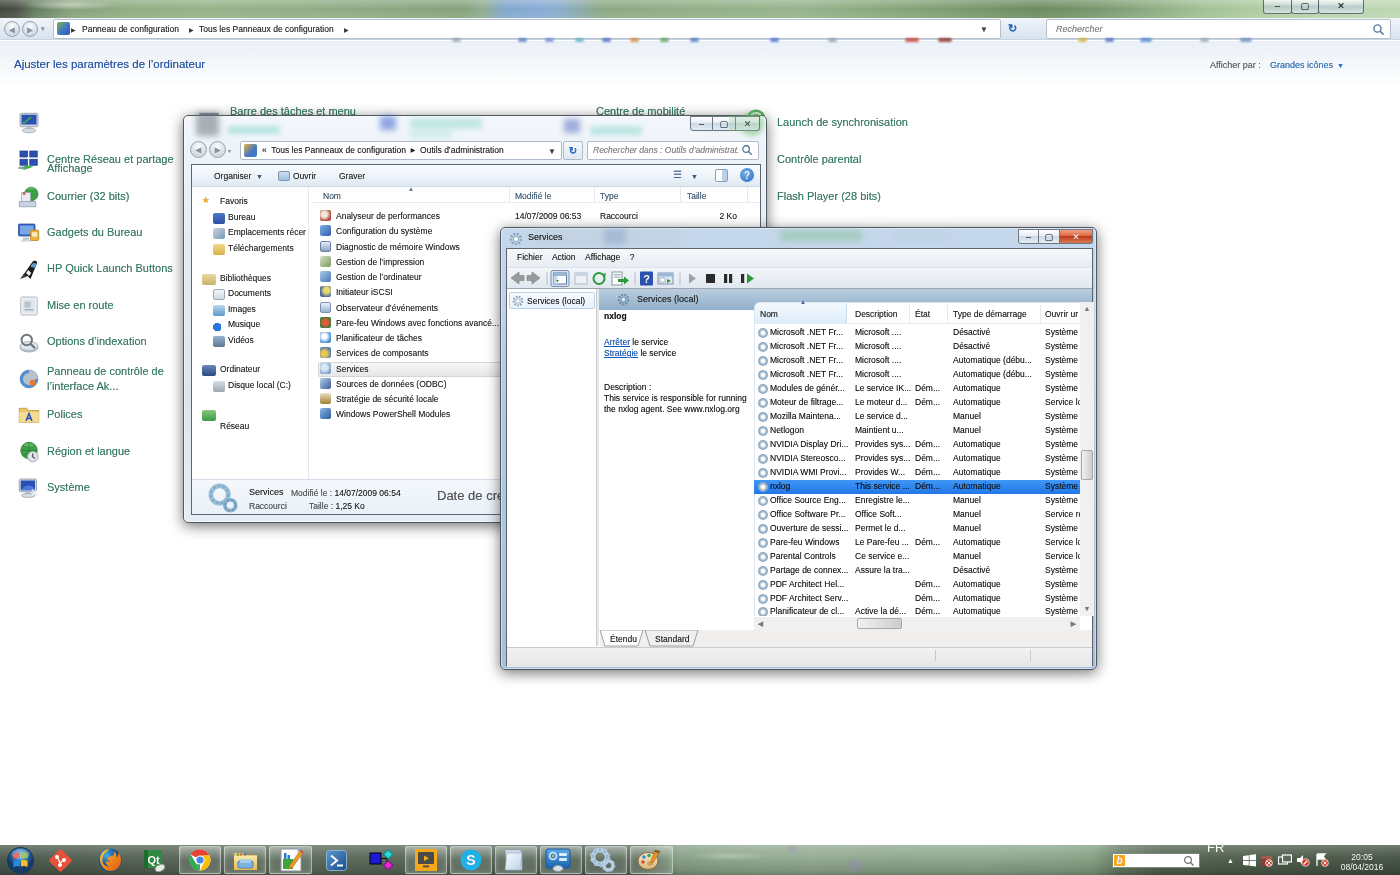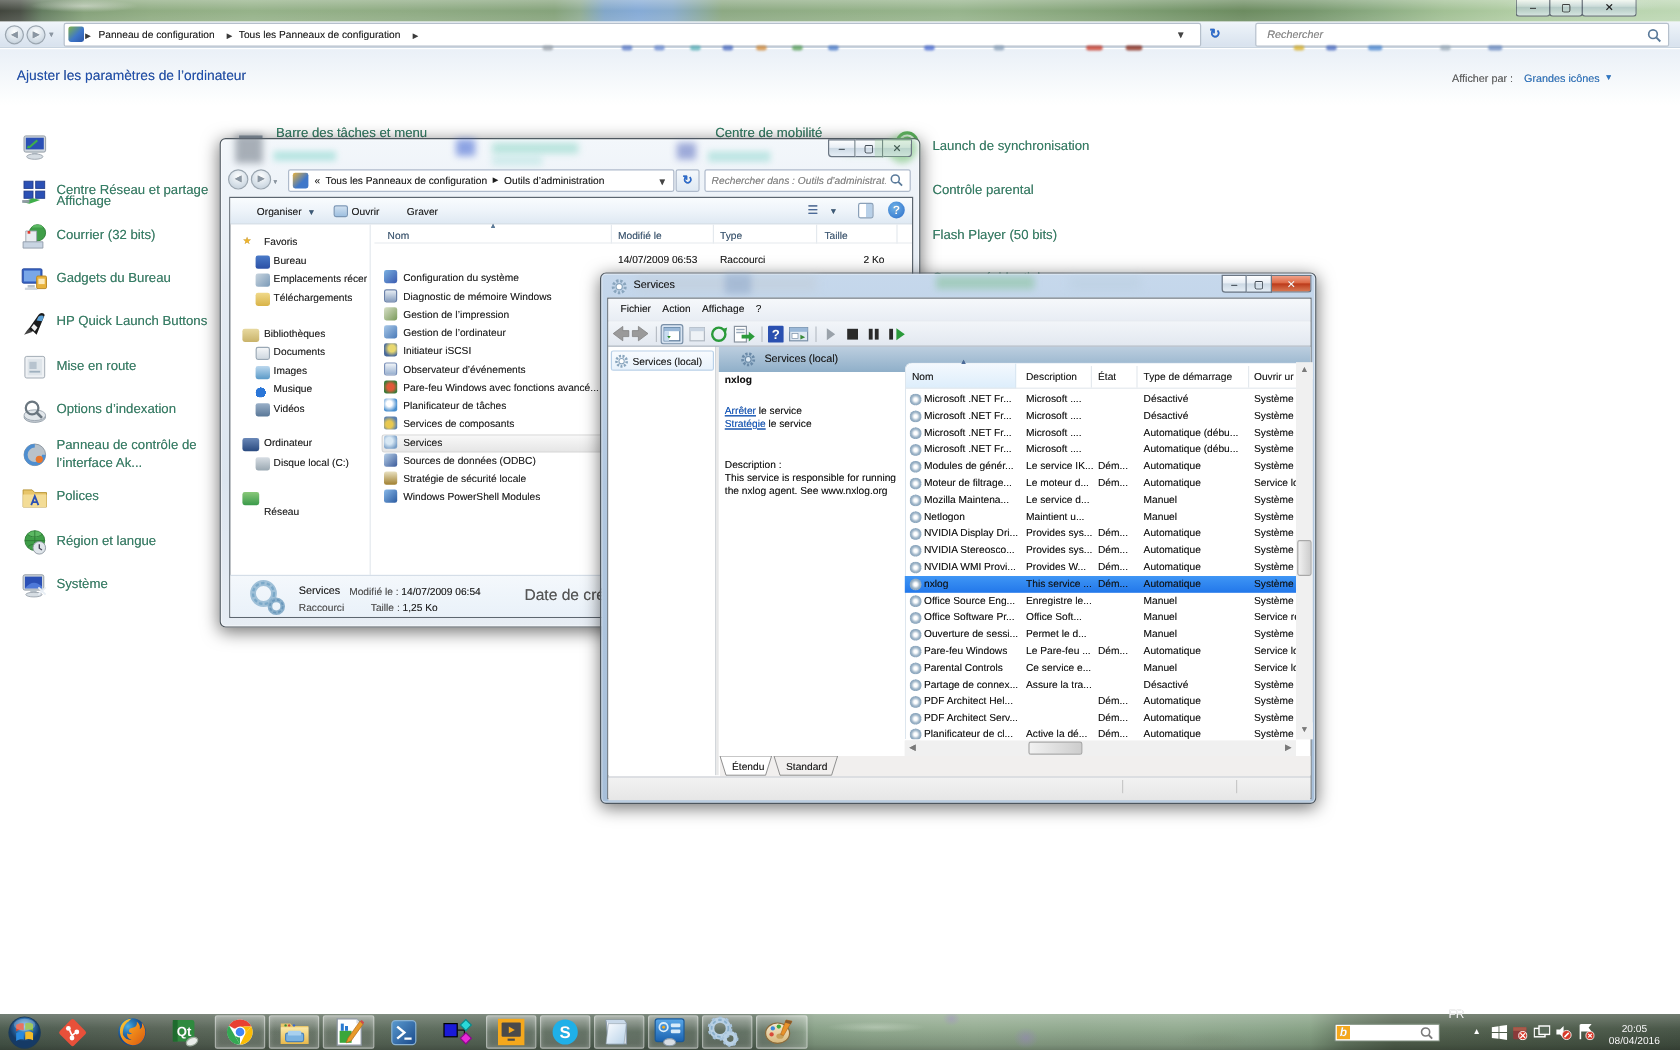--- a/index.html
+++ b/index.html
@@ -229,21 +229,21 @@
 
   <div class="cpl" style="left:230px;top:105px;">Barre des tâches et menu</div>
   <svg class="cpicon" style="left:196px;top:108px;width:26px;height:26px;" viewBox="0 0 32 32">
       <rect x="4" y="6" width="24" height="20" fill="#8b98a5"></rect>
       <rect x="4" y="22" width="24" height="4" fill="#5a6a7a"></rect>
     </svg>
   <div class="cpl" style="left:596px;top:105px;">Centre de mobilité</div>
 
   <div class="cpl" style="left:777px;top:116px;">Launch de synchronisation</div>
   <div class="cpl" style="left:777px;top:153px;">Contrôle parental</div>
-  <div class="cpl" style="left:777px;top:190px;">Flash Player (50 bits)</div>
+  <div class="cpl" style="left:777px;top:190px;">Flash Player (28 bits)</div>
   <div class="cpl" style="left:777px;top:226px;">Groupe résidentiel</div>
   <svg class="cpicon" style="left:742px;top:105px;width:28px;height:28px;" viewBox="0 0 32 32">
       <circle cx="16" cy="16" r="11" fill="#58b058"></circle>
       <path d="M9 16 a7 7 0 0 1 14 0" fill="none" stroke="#fff" stroke-width="2"></path>
     </svg>
 </div>
 
 <div class="win" id="explorer" style="left:183px;top:115px;width:584px;height:408px;
   background:linear-gradient(180deg,#f3f7fb,#e4ebf3 30%,#dce5ef 70%,#e7edf4);">
 
@@ -325,20 +325,21 @@
       <div class="colsep" style="left:368px;top:0;height:16px;"></div>
       <div class="colsep" style="left:435px;top:0;height:16px;"></div>
       <div class="abs" style="left:0;top:15px;width:448px;height:1px;background:#e9edf1;"></div>
       <div class="abs lhead" style="left:11px;top:4px;">Nom</div>
       <div class="abs" style="left:96px;top:-1px;font-size:6px;color:#5a7a9a;">▲</div>
       <div class="abs lhead" style="left:203px;top:4px;">Modifié le</div>
       <div class="abs lhead" style="left:288px;top:4px;">Type</div>
       <div class="abs lhead" style="left:375px;top:4px;">Taille</div>
 
       <div class="abs" style="left:6px;top:175px;width:440px;height:15px;background:linear-gradient(180deg,#f8f8f8,#e6e6e6);border:1px solid #d5d5d5;border-radius:2px;"></div>
+      <div class="xrow" style="top:23px;"><span class="fico" style="background:radial-gradient(circle at 40% 40%,#f0e8d8 30%,#b04a3a 70%);"></span>Analyseur de performances</div>
       <div class="abs" style="left:203px;top:24px;">14/07/2009 06:53</div>
       <div class="abs" style="left:288px;top:24px;">Raccourci</div>
       <div class="abs" style="left:375px;top:24px;width:50px;text-align:right;">2 Ko</div>
       <div class="xrow" style="top:38px;"><span class="fico" style="background:linear-gradient(135deg,#7ab0e0,#3a5ab0);"></span>Configuration du système</div>
       <div class="xrow" style="top:54px;"><span class="fico" style="background:linear-gradient(180deg,#e8eef4,#8aa0c0);border:1px solid #6a80a8;"></span>Diagnostic de mémoire Windows</div>
       <div class="xrow" style="top:69px;"><span class="fico" style="background:linear-gradient(135deg,#d8e0c8,#7a9a5a);"></span>Gestion de l’impression</div>
       <div class="xrow" style="top:84px;"><span class="fico" style="background:linear-gradient(135deg,#a8c8e8,#4a7ab8);"></span>Gestion de l’ordinateur</div>
       <div class="xrow" style="top:99px;"><span class="fico" style="background:radial-gradient(circle at 60% 40%,#e8d870 30%,#4a6a9a 70%);"></span>Initiateur iSCSI</div>
       <div class="xrow" style="top:115px;"><span class="fico" style="background:linear-gradient(180deg,#f0f4f8,#98b0d0);border:1px solid #7a90b8;"></span>Observateur d’événements</div>
       <div class="xrow" style="top:130px;"><span class="fico" style="background:radial-gradient(circle at 50% 50%,#e05a3a 35%,#3a7a3a 75%);"></span>Pare-feu Windows avec fonctions avancé...</div>
@@ -823,21 +824,21 @@
     <path d="M19 2 l5 1 -7 12 -2.5-1z" fill="#e8922a" stroke="#a8621a" stroke-width=".5"></path>
     <path d="M19 2 l5 1 -1 2.5 -5-1.5z" fill="#8a5a2a"></path>
   </svg>
 
   <div class="abs" style="left:1112px;top:853px;width:88px;height:15px;background:#fff;border:1px solid #7a8a7a;border-radius:1px;"></div>
   <div class="abs" style="left:1114px;top:855px;width:11px;height:11px;background:#f5a81c;color:#fff;font-size:10px;font-weight:bold;text-align:center;line-height:11px;font-style:italic;">b</div>
   <svg class="abs" style="left:1183px;top:855px;width:12px;height:12px;" viewBox="0 0 12 12">
       <circle cx="5" cy="5" r="3.4" fill="none" stroke="#7a7a7a" stroke-width="1.3"></circle>
       <path d="M7.5 7.5 l3 3" stroke="#7a7a7a" stroke-width="1.5"></path>
     </svg>
-  <div class="tray abs" style="left:1207px;top:840px;font-size:10px;">FR</div>
+  <div class="tray abs" style="left:1207px;top:840px;font-size:13px;">FR</div>
   <div class="tray abs" style="left:1227px;top:857px;font-size:7px;">▲</div>
   <svg class="abs" style="left:1243px;top:854px;width:13px;height:13px;" viewBox="0 0 13 13">
       <path d="M0 2 L5.8 1.2 V6 H0z M6.5 1.1 L13 0.2 V6 H6.5z M0 6.8 H5.8 V11.6 L0 10.9z M6.5 6.8 H13 V12.6 L6.5 11.7z" fill="#fff"></path>
     </svg>
   <svg class="abs" style="left:1260px;top:854px;width:13px;height:13px;" viewBox="0 0 13 13">
       <rect x="1" y="2" width="11" height="10" rx="1" fill="#8a3a3a"></rect>
       <rect x="1" y="2" width="11" height="3" fill="#a85a4a"></rect>
       <circle cx="9" cy="9" r="3.4" fill="#d83a2a" stroke="#fff" stroke-width=".8"></circle>
       <path d="M7 7 l4 4 m0-4 l-4 4" stroke="#fff" stroke-width="1"></path>
     </svg>

